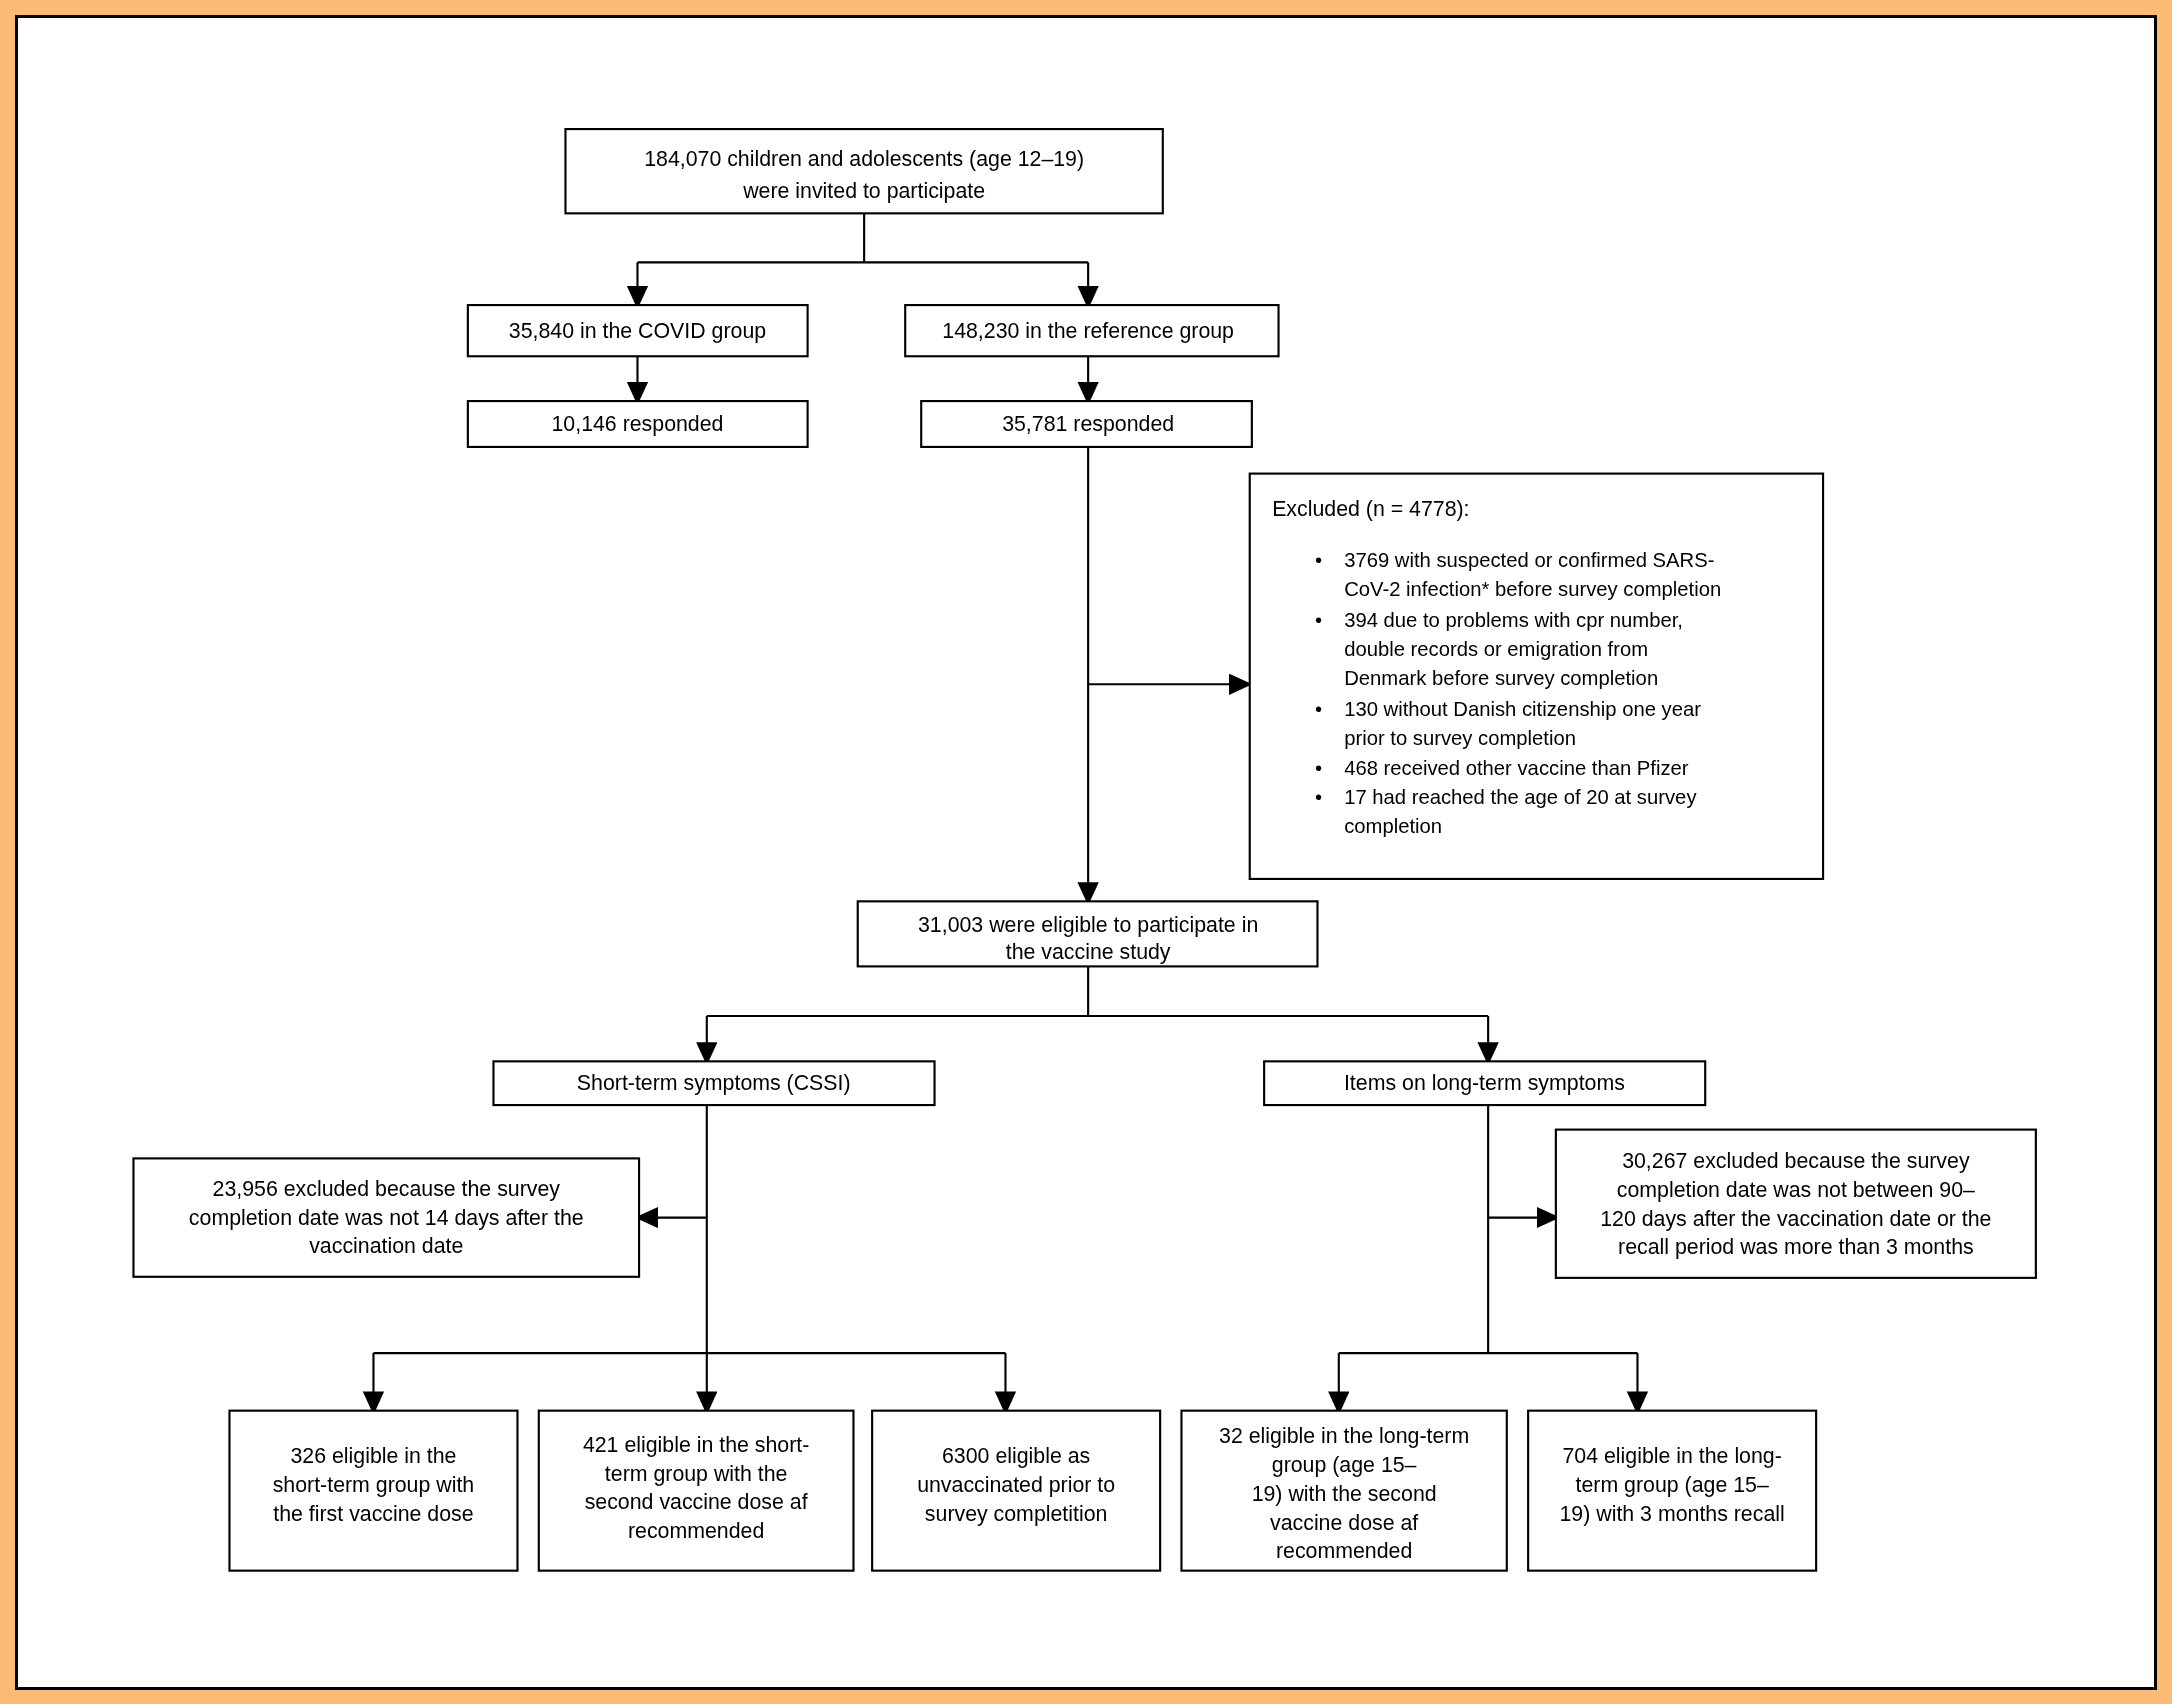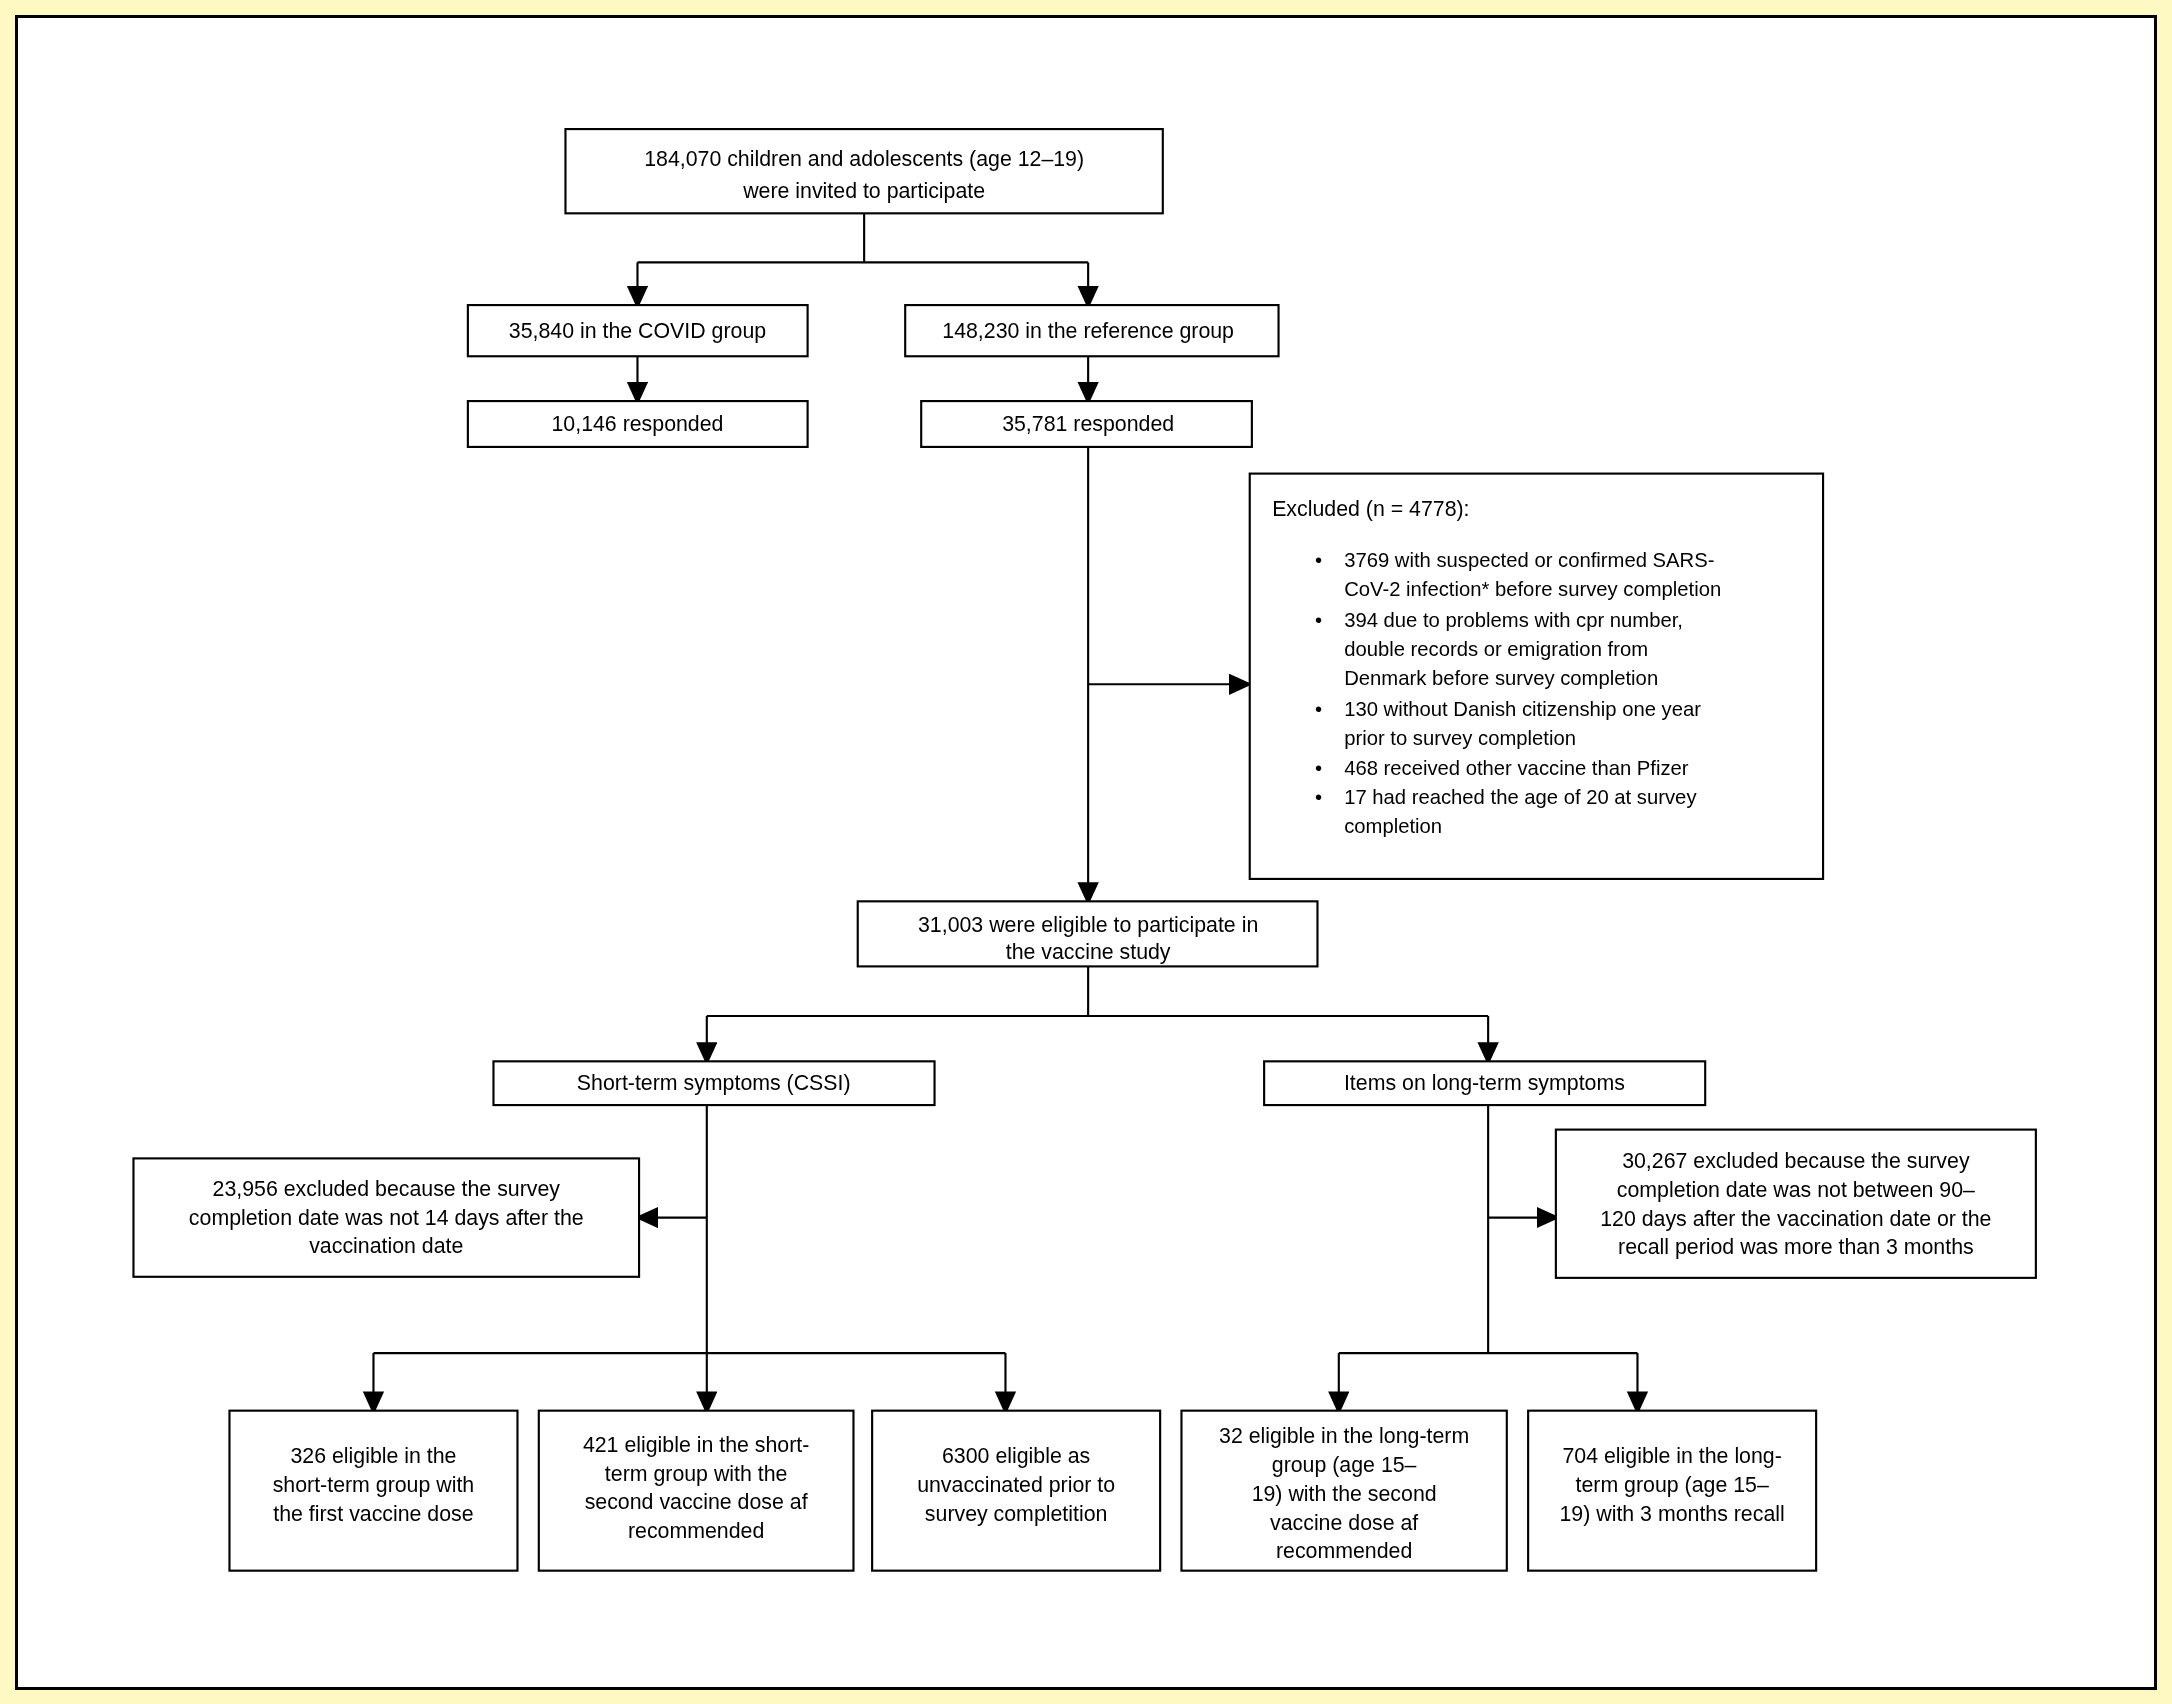--- a/index.html
+++ b/index.html
@@ -1,17 +1,17 @@
 <!DOCTYPE html>
 <html style="font-size:8.5px"><head>
 <meta charset="utf-8">
 <style>
   html,body{margin:0;padding:0;background:#ffffff;}
   body{font-family:"Liberation Sans", sans-serif;}
-  #page{position:relative;width:2172px;height:1704px;background:#fef9c3;overflow:hidden;}
+  #page{position:relative;width:2172px;height:1704px;background:#fdba74;overflow:hidden;}
   #frame{position:absolute;left:15px;top:15px;width:2142px;height:1675px;
          border:3.7px solid #000000;box-sizing:border-box;background:#ffffff;}
   svg#chart{position:absolute;left:0;top:0;width:2172px;height:1704px;}
   .boxrect{fill:#ffffff;stroke:#000000;stroke-width:4;}
   .boxtxt{font-family:"Liberation Sans", sans-serif;font-size:40px;fill:#000000;}
   .boxtxt.ctr{text-anchor:middle;}
   .boxtxt.lft{text-anchor:start;}
   .bullettxt{font-family:"Liberation Sans", sans-serif;font-size:38px;fill:#000000;text-anchor:start;}
   .bulletdot{font-family:"Liberation Sans", sans-serif;font-size:38px;fill:#000000;text-anchor:middle;}
   .conn{stroke:#000000;stroke-width:4;fill:none;}

